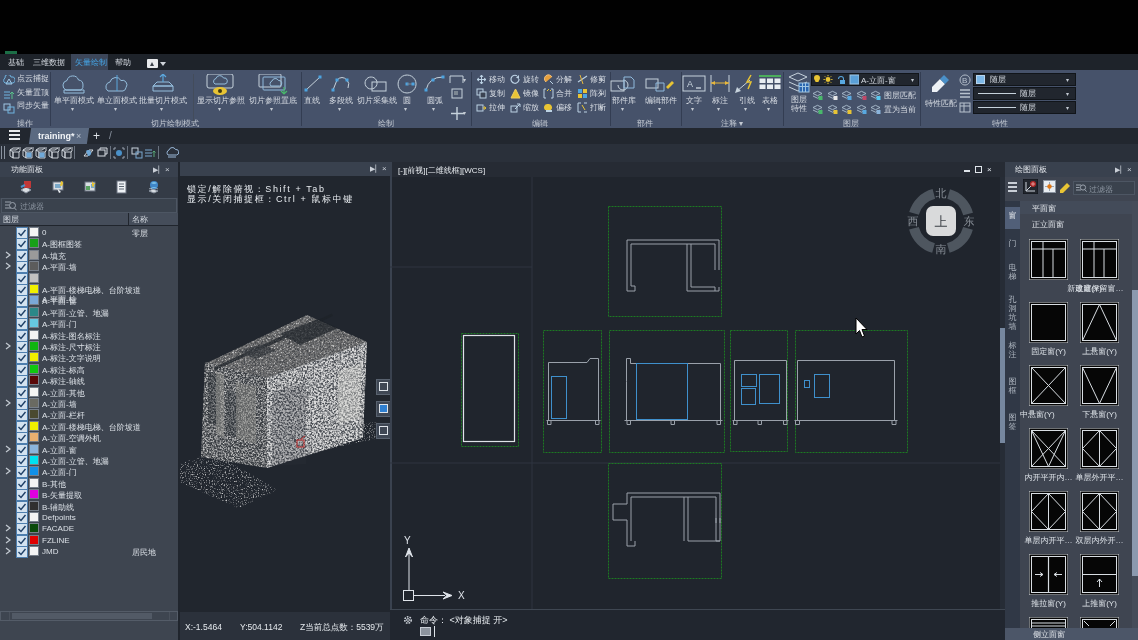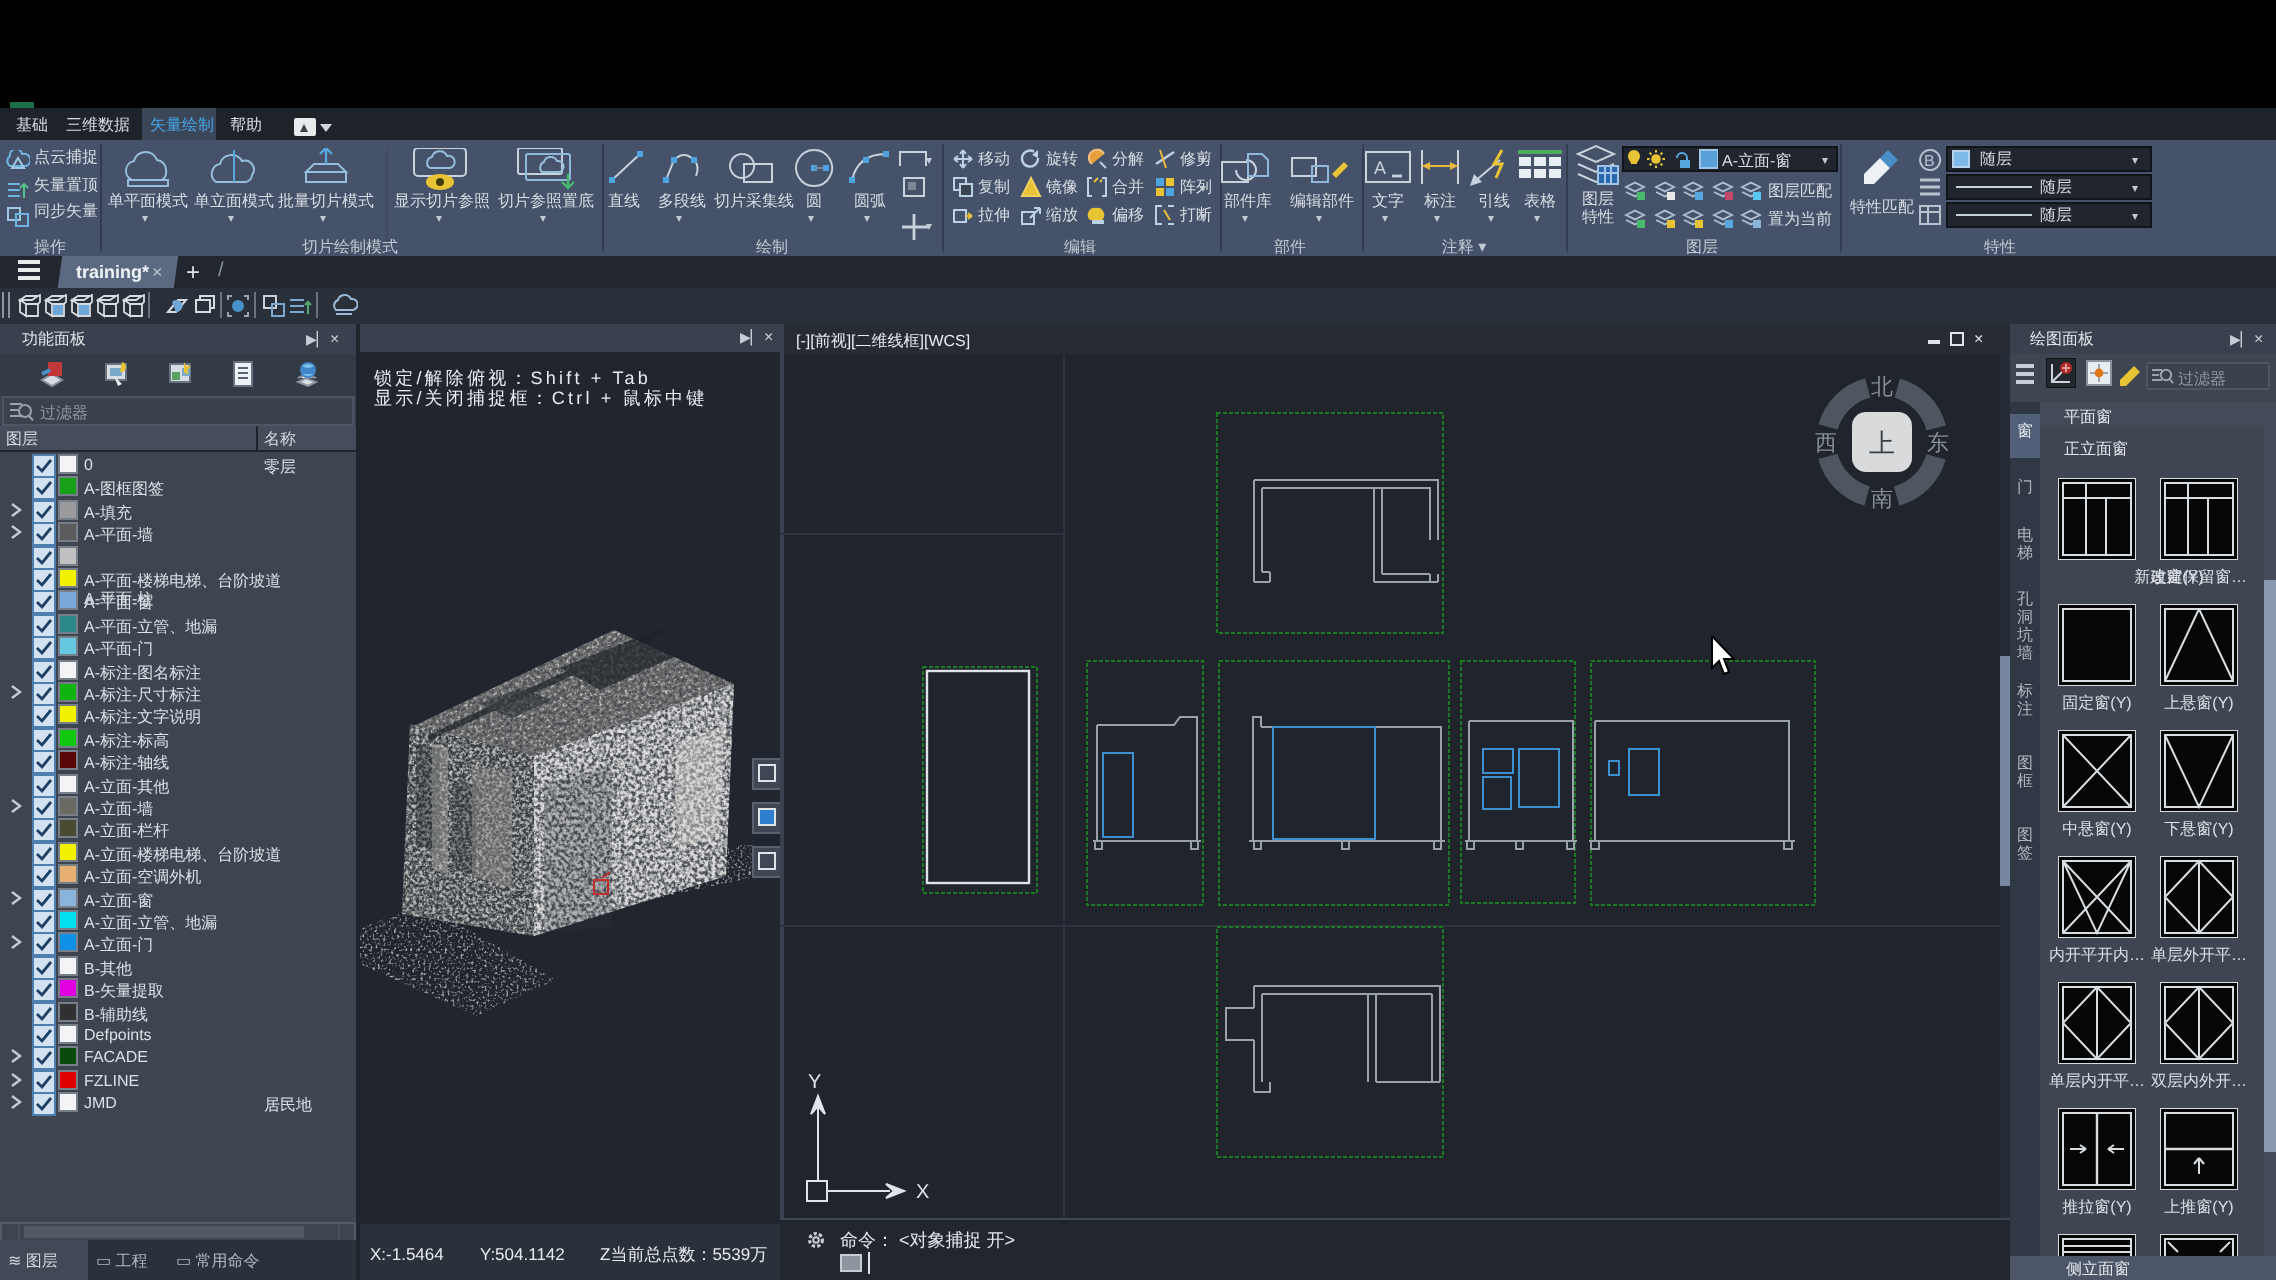--- a/index.html
+++ b/index.html
@@ -663,26 +663,20 @@
         <div class="abs" style="left: 42px; top: 321.2px; width: 110px; font-size: 8px; color: rgb(219, 224, 230); white-space: nowrap; overflow: hidden;">JMD</div>
         <div class="abs" style="left: 132px; top: 321.2px; width: 40px; font-size: 8px; color: rgb(219, 224, 230);">居民地</div>
       </div>
 
     <div class="abs" style="left:0;top:449px;width:178px;height:10px;border:1px solid #545c68;background:#3e4550">
       <div class="abs" style="left:0;top:0;width:9px;height:8px;border-right:1px solid #4a515c"></div>
       <div class="abs" style="left:168px;top:0;width:8px;height:8px;border-left:1px solid #4a515c"></div>
       <div class="abs" style="left:11px;top:1px;width:140px;height:6px;background:#525a66"></div>
     </div>
 
-    <div class="abs" style="left:0;top:458px;width:178px;height:20px;background:#2b313b">
-      <div class="abs" style="left:0;top:0;width:44px;height:20px;background:#414957"></div>
-      <div class="abs txt8" style="left:4px;top:6px;color:#cdd3da">≋ 图层</div>
-      <div class="abs txt8" style="left:48px;top:6px;color:#aeb6c0">▭ 工程</div>
-      <div class="abs txt8" style="left:88px;top:6px;color:#aeb6c0">▭ 常用命令</div>
-    </div>
   </div>
 
   <div class="abs" style="left:178px;top:162px;width:2px;height:478px;background:#20252d"></div>
 
   <div class="abs" style="left:180px;top:162px;width:210px;height:478px;background:#21262e" id="view3d">
     <div class="abs" style="left:0;top:0;width:210px;height:14px;background:#39414e"></div>
     <div class="abs" style="left:190px;top:3px;font-size:7px;color:#c9ced6">▶▏</div>
     <div class="abs" style="left:202px;top:2px;font-size:8px;color:#c9ced6">×</div>
     <div class="abs" style="left:0;top:14px;width:210px;height:436px;background:#21262e" id="pcwrap">
         <svg width="210" height="436" class="abs" style="left: 0px; top: 0px;">
@@ -904,21 +898,21 @@
           <rect x="0" y="0" width="39" height="41" fill="#060606" stroke="#d8dde2" stroke-width="1"></rect>
           <rect x="2.5" y="2.5" width="34" height="36" fill="none" stroke="#d8dde2" stroke-width="1"></rect>
           <path d="M19.5 2.5 L36.5 38.5 M19.5 2.5 L2.5 38.5" stroke="#d8dde2" fill="none"></path>
         </svg>
         <div class="abs" style="left: 51px; top: 145px; width: 57px; text-align: center; font-size: 8px; color: rgb(219, 224, 230); white-space: nowrap;">上悬窗(Y)</div>
         <svg width="39" height="41" class="abs" style="left: 9px; top: 164px;">
           <rect x="0" y="0" width="39" height="41" fill="#060606" stroke="#d8dde2" stroke-width="1"></rect>
           <rect x="2.5" y="2.5" width="34" height="36" fill="none" stroke="#d8dde2" stroke-width="1"></rect>
           <path d="M2.5 2.5 L36.5 38.5 M36.5 2.5 L2.5 38.5" stroke="#d8dde2" fill="none"></path>
         </svg>
-        <div class="abs" style="left: 0px; top: 208px; width: 57px; text-align: center; font-size: 8px; color: rgb(219, 224, 230); white-space: nowrap;">中悬窗(Y)</div>
+        <div class="abs" style="left: 0px; top: 208px; width: 57px; text-align: left; font-size: 8px; color: rgb(219, 224, 230); white-space: nowrap;">中悬窗(Y)</div>
         <svg width="39" height="41" class="abs" style="left: 60px; top: 164px;">
           <rect x="0" y="0" width="39" height="41" fill="#060606" stroke="#d8dde2" stroke-width="1"></rect>
           <rect x="2.5" y="2.5" width="34" height="36" fill="none" stroke="#d8dde2" stroke-width="1"></rect>
           <path d="M2.5 2.5 L19.5 38.5 L36.5 2.5" stroke="#d8dde2" fill="none"></path>
         </svg>
         <div class="abs" style="left: 51px; top: 208px; width: 57px; text-align: center; font-size: 8px; color: rgb(219, 224, 230); white-space: nowrap;">下悬窗(Y)</div>
         <svg width="39" height="41" class="abs" style="left: 9px; top: 227px;">
           <rect x="0" y="0" width="39" height="41" fill="#060606" stroke="#d8dde2" stroke-width="1"></rect>
           <rect x="2.5" y="2.5" width="34" height="36" fill="none" stroke="#d8dde2" stroke-width="1"></rect>
           <path d="M2.5 2.5 L36.5 38.5 M2.5 38.5 L36.5 2.5 M2.5 2.5 L19.5 38.5 L36.5 2.5" stroke="#d8dde2" fill="none"></path>

